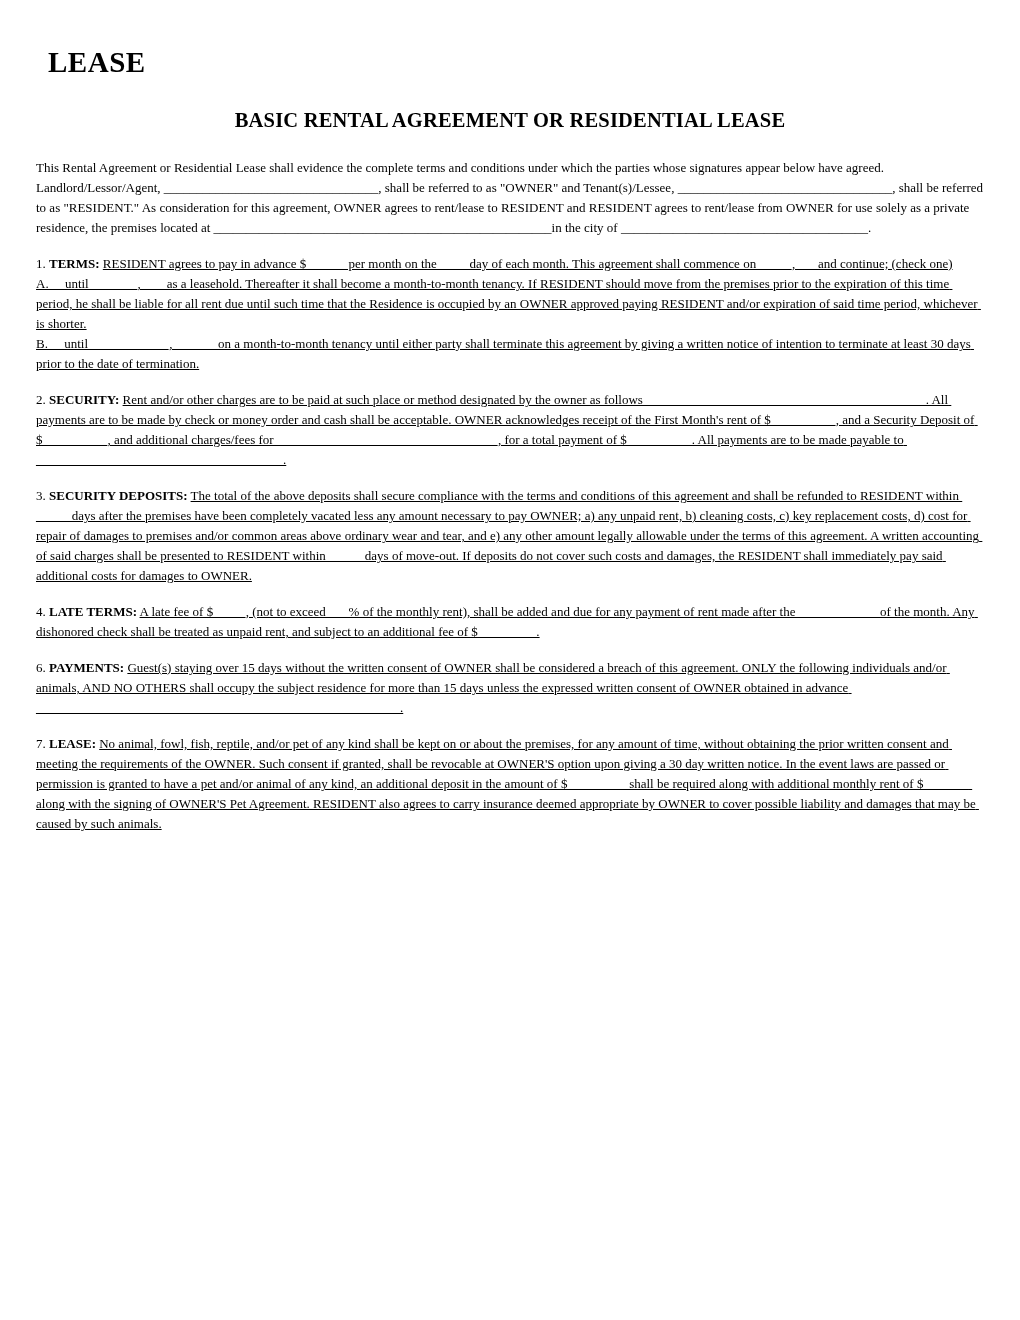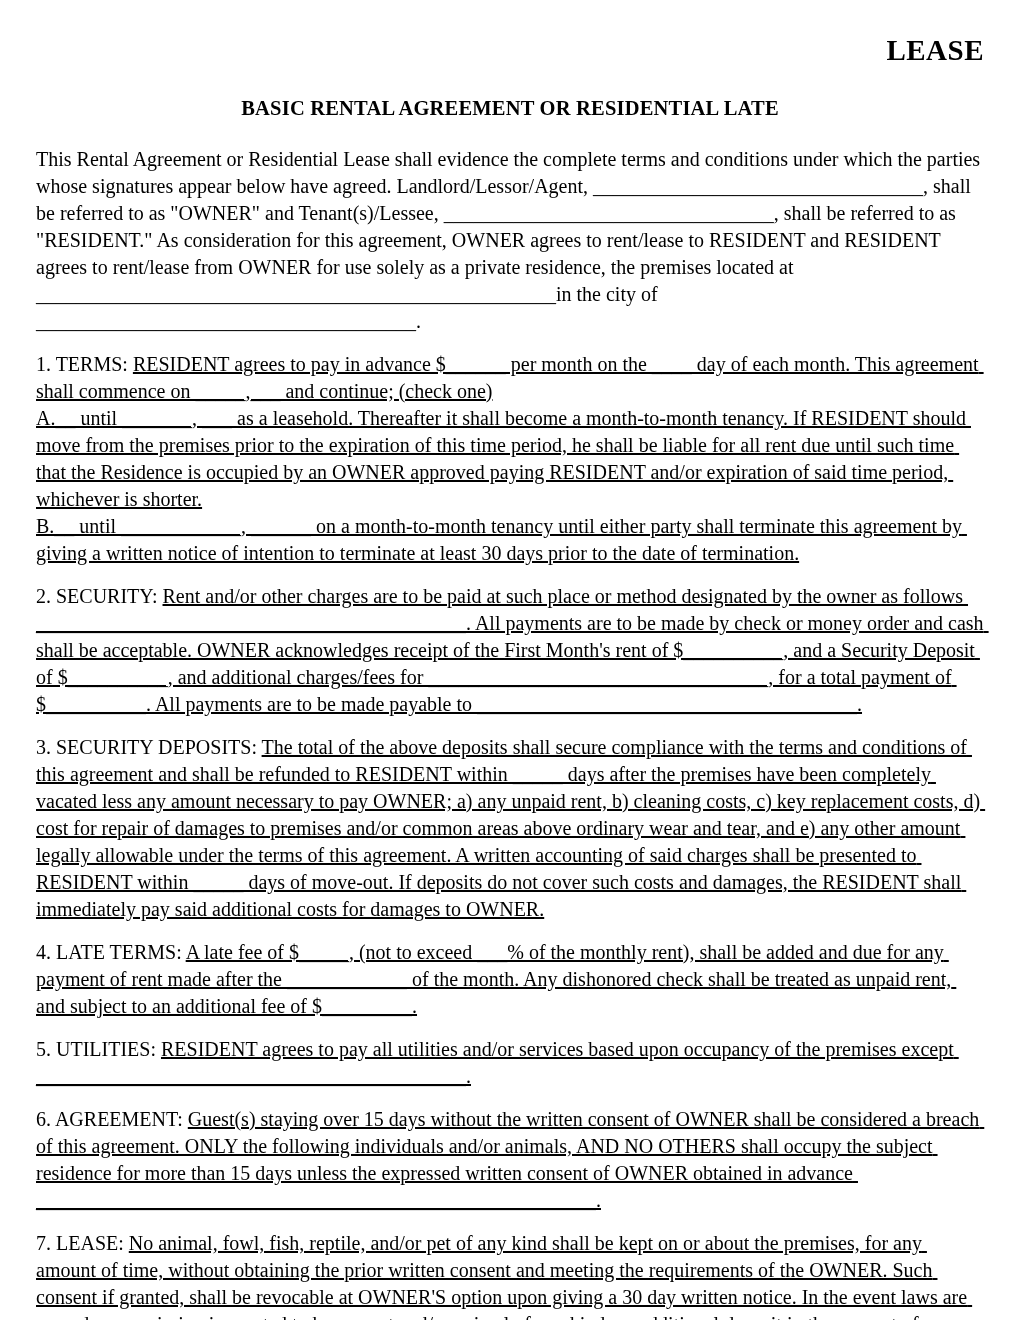--- a/index.html
+++ b/index.html
@@ -6,52 +6,52 @@
   html, body { margin: 0; padding: 0; background: #ffffff; }
   body {
     width: 1020px;
     height: 1320px;
     font-family: "Liberation Serif", serif;
     color: #000000;
     overflow: hidden;
   }
   .page { padding: 34px 36px 0 36px; }
   .title {
-    text-align: right;
+    text-align: left;
     font-size: 29px;
     font-weight: 700;
-    margin: 0;
+    margin: 12px;
     letter-spacing: 0.5px;
   }
   .subtitle {
     text-align: center;
     font-size: 20.5px;
     font-weight: 700;
     margin: 30px 0 26px 0;
     letter-spacing: 0.2px;
   }
   .para {
-    font-size: 20px;
-    line-height: 27px;
+    font-size: 13px;
+    line-height: 20px;
     margin: 0 0 16px 0;
     text-align: left;
   }
   .intro { white-space: pre-wrap; }
   .sec-num { font-weight: 400; }
-  .sec-head { font-weight: 400; }
+  .sec-head { font-weight: 700; }
   .sec-body { white-space: pre-wrap; text-decoration: underline; }
 </style>
 </head>
 <body>
 
 <div class="page">
 
   <h1 class="title">LEASE</h1>
 
-  <h2 class="subtitle">BASIC RENTAL AGREEMENT OR RESIDENTIAL LATE</h2>
+  <h2 class="subtitle">BASIC RENTAL AGREEMENT OR RESIDENTIAL LEASE</h2>
 
   <p class="para intro">This Rental Agreement or Residential Lease shall evidence the complete terms and conditions under which the parties whose signatures appear below have agreed. Landlord/Lessor/Agent, _________________________________, shall be referred to as "OWNER" and Tenant(s)/Lessee, _________________________________, shall be referred to as "RESIDENT." As consideration for this agreement, OWNER agrees to rent/lease to RESIDENT and RESIDENT agrees to rent/lease from OWNER for use solely as a private residence, the premises located at ____________________________________________________in the city of ______________________________________.</p>
 
   <p class="para">
     <span class="sec-num">1.</span>
     <span class="sec-head">TERMS:</span>
     <span class="sec-body">RESIDENT agrees to pay in advance $______ per month on the ____ day of each month. This agreement shall commence on _____,___ and continue; (check one)
 A.__ until _______, ___ as a leasehold. Thereafter it shall become a month-to-month tenancy. If RESIDENT should move from the premises prior to the expiration of this time period, he shall be liable for all rent due until such time that the Residence is occupied by an OWNER approved paying RESIDENT and/or expiration of said time period, whichever is shorter.
 B.__ until ____________, ______ on a month-to-month tenancy until either party shall terminate this agreement by giving a written notice of intention to terminate at least 30 days prior to the date of termination.</span>
   </p>
@@ -67,29 +67,24 @@
     <span class="sec-head">SECURITY DEPOSITS:</span>
     <span class="sec-body">The total of the above deposits shall secure compliance with the terms and conditions of this agreement and shall be refunded to RESIDENT within _____ days after the premises have been completely vacated less any amount necessary to pay OWNER; a) any unpaid rent, b) cleaning costs, c) key replacement costs, d) cost for repair of damages to premises and/or common areas above ordinary wear and tear, and e) any other amount legally allowable under the terms of this agreement. A written accounting of said charges shall be presented to RESIDENT within _____ days of move-out. If deposits do not cover such costs and damages, the RESIDENT shall immediately pay said additional costs for damages to OWNER.</span>
   </p>
 
   <p class="para">
     <span class="sec-num">4.</span>
     <span class="sec-head">LATE TERMS:</span>
     <span class="sec-body">A late fee of $_____, (not to exceed ___% of the monthly rent), shall be added and due for any payment of rent made after the ____________ of the month. Any dishonored check shall be treated as unpaid rent, and subject to an additional fee of $_________.</span>
   </p>
 
-  <p class="para">
-    <span class="sec-num">5.</span>
-    <span class="sec-head">UTILITIES:</span>
-    <span class="sec-body">RESIDENT agrees to pay all utilities and/or services based upon occupancy of the premises except ___________________________________________.</span>
-  </p>
 
   <p class="para">
     <span class="sec-num">6.</span>
-    <span class="sec-head">AGREEMENT:</span>
+    <span class="sec-head">PAYMENTS:</span>
     <span class="sec-body">Guest(s) staying over 15 days without the written consent of OWNER shall be considered a breach of this agreement. ONLY the following individuals and/or animals, AND NO OTHERS shall occupy the subject residence for more than 15 days unless the expressed written consent of OWNER obtained in advance ________________________________________________________.</span>
   </p>
 
   <p class="para">
     <span class="sec-num">7.</span>
     <span class="sec-head">LEASE:</span>
     <span class="sec-body">No animal, fowl, fish, reptile, and/or pet of any kind shall be kept on or about the premises, for any amount of time, without obtaining the prior written consent and meeting the requirements of the OWNER. Such consent if granted, shall be revocable at OWNER'S option upon giving a 30 day written notice. In the event laws are passed or permission is granted to have a pet and/or animal of any kind, an additional deposit in the amount of $_________ shall be required along with additional monthly rent of $_______ along with the signing of OWNER'S Pet Agreement. RESIDENT also agrees to carry insurance deemed appropriate by OWNER to cover possible liability and damages that may be caused by such animals.</span>
   </p>
 
 </div>

